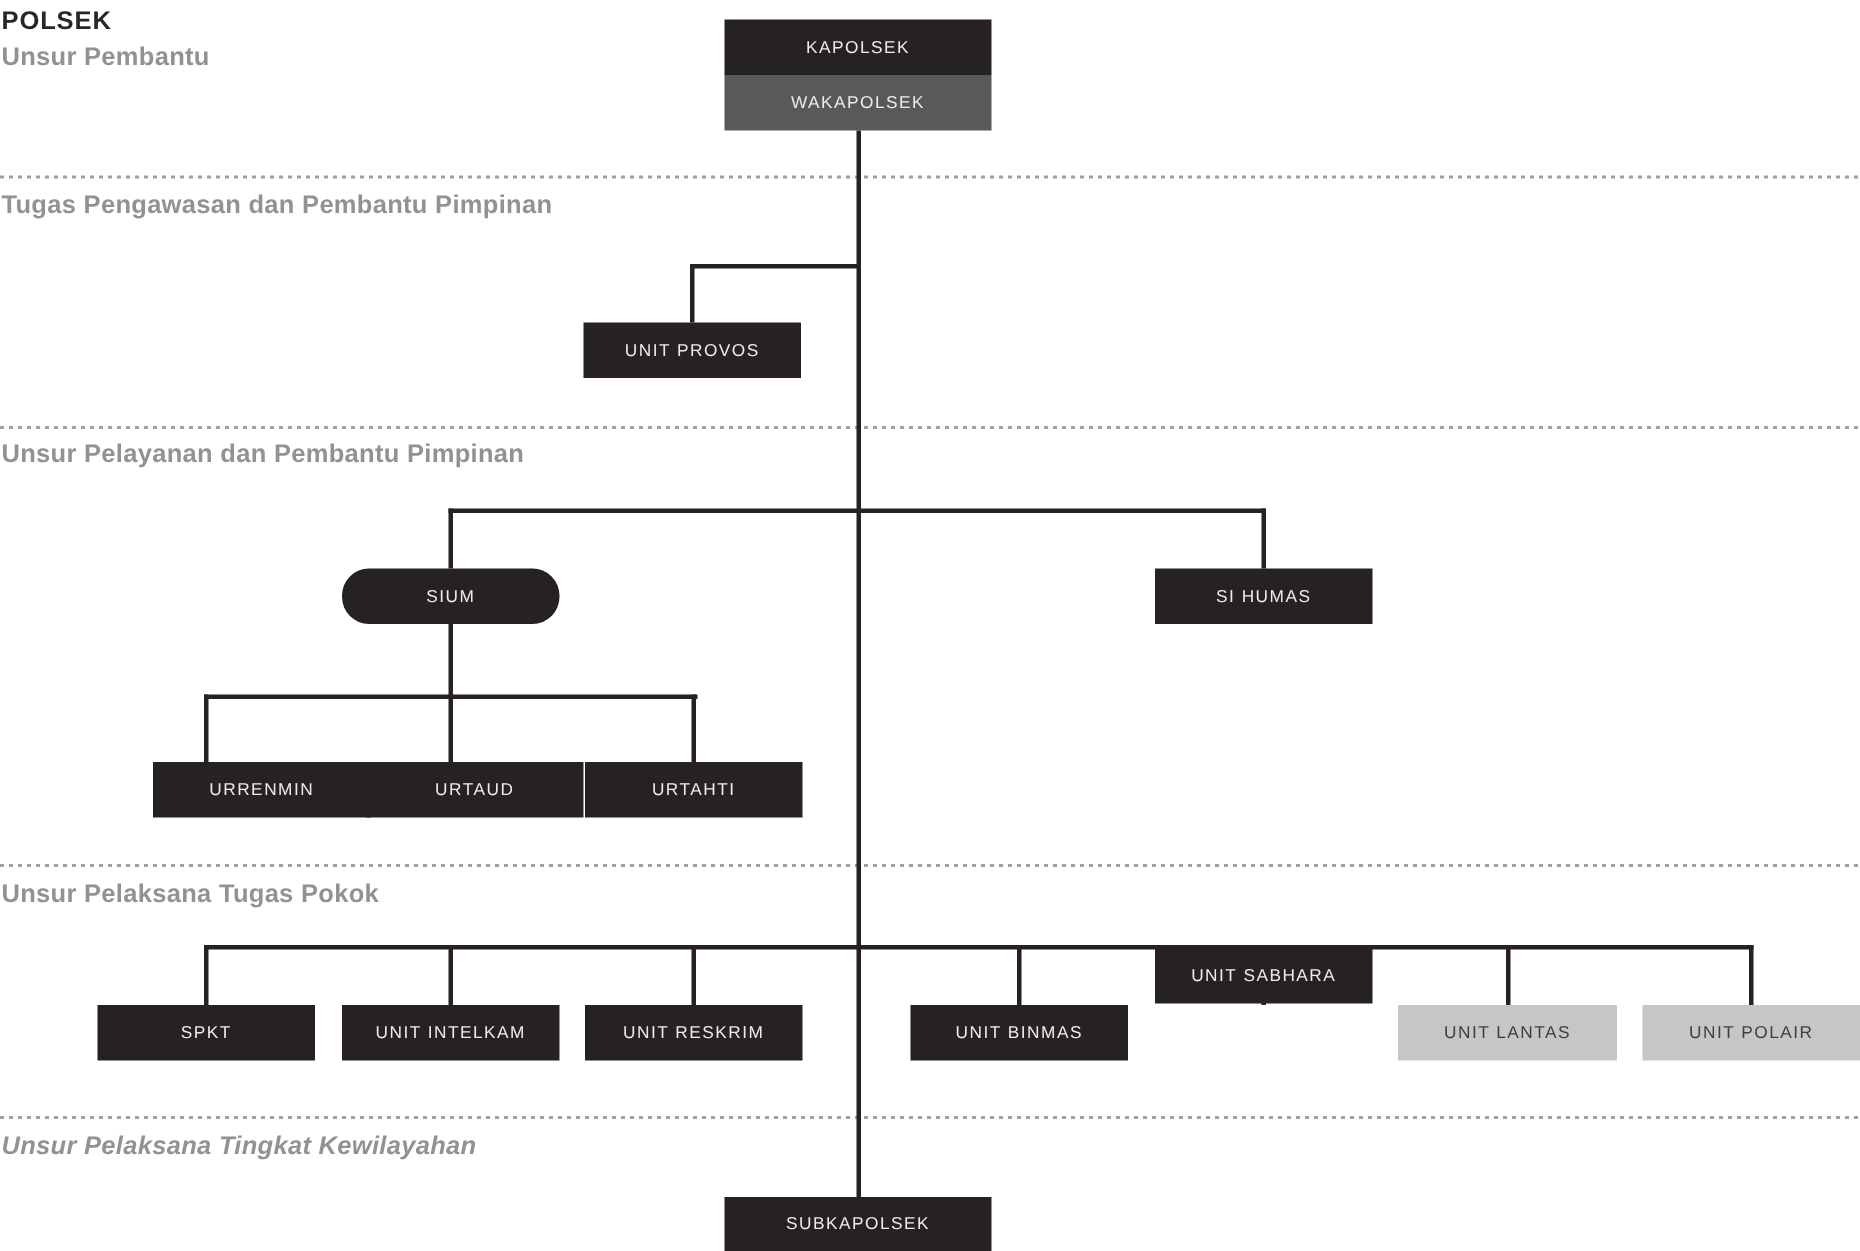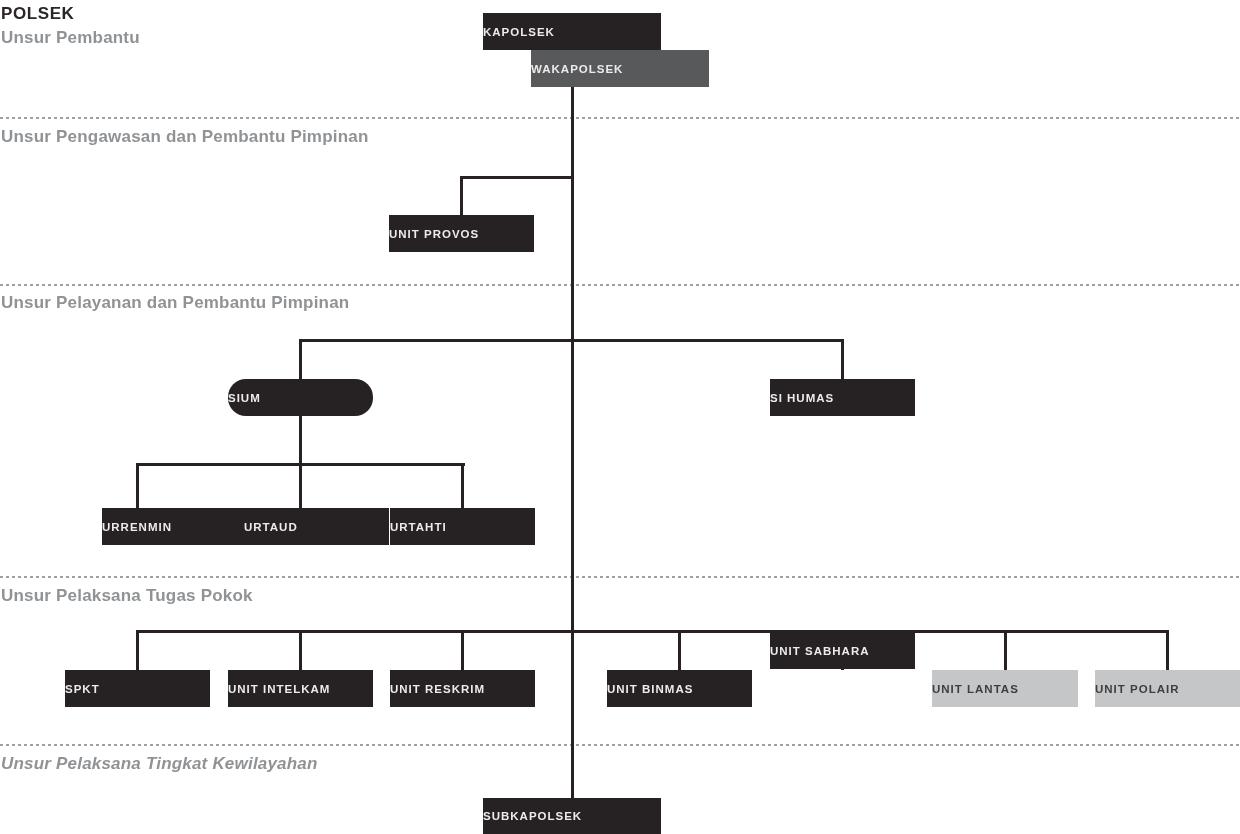--- a/index.html
+++ b/index.html
@@ -49,38 +49,39 @@
   }
   .line {
     position: absolute;
     background: var(--line-color, #272122);
   }
   .node {
     position: absolute;
     box-sizing: border-box;
     display: flex;
     align-items: center;
+    justify-content: center;
     font-size: 11.5px;
-    font-weight: 700;
+    font-weight: 400;
     letter-spacing: 1px;
     white-space: nowrap;
   }
   .node.dark  { background: var(--box-dark, #262122);  color: var(--box-text-light, #edebeb); }
   .node.gray  { background: var(--box-gray, #58595b);  color: var(--box-text-light, #edebeb); }
   .node.light { background: var(--box-light, #c5c6c7); color: var(--box-text-dark, #3d3e40); }
 </style>
 </head>
 <body>
 
 <div id="stage">
   <div class="page-title">POLSEK</div>
   <div id="layers">
       <div class="section-label" style="left: 1px; top: 29px;">Unsur Pembantu</div>
       <div class="divider" style="top: 117px;"></div>
-      <div class="section-label" style="left: 1px; top: 128px;">Unsur Pengawasan dan Pembantu Pimpinan</div>
+      <div class="section-label" style="left: 1px; top: 128px;">Tugas Pengawasan dan Pembantu Pimpinan</div>
       <div class="divider" style="top: 284px;"></div>
       <div class="section-label" style="left: 1px; top: 294px;">Unsur Pelayanan dan Pembantu Pimpinan</div>
       <div class="divider" style="top: 576px;"></div>
       <div class="section-label" style="left: 1px; top: 587px;">Unsur Pelaksana Tugas Pokok</div>
       <div class="divider" style="top: 744px;"></div>
       <div class="section-label" style="left: 1px; top: 755px; font-style: italic;">Unsur Pelaksana Tingkat Kewilayahan</div>
       <div class="line" style="left: 571px; top: 87px; width: 3px; height: 711px;"></div>
       <div class="line" style="left: 461px; top: 176px; width: 112px; height: 3px;"></div>
       <div class="line" style="left: 460px; top: 176px; width: 3px; height: 39px;"></div>
       <div class="line" style="left: 299px; top: 339px; width: 545px; height: 3px;"></div>
@@ -95,21 +96,21 @@
       <div class="line" style="left: 136px; top: 630px; width: 3px; height: 40px;"></div>
       <div class="line" style="left: 299px; top: 630px; width: 3px; height: 40px;"></div>
       <div class="line" style="left: 461px; top: 630px; width: 3px; height: 40px;"></div>
       <div class="line" style="left: 678px; top: 630px; width: 3px; height: 40px;"></div>
       <div class="line" style="left: 841px; top: 630px; width: 3px; height: 40px;"></div>
       <div class="line" style="left: 1004px; top: 630px; width: 3px; height: 40px;"></div>
       <div class="line" style="left: 1166px; top: 630px; width: 3px; height: 40px;"></div>
       <div class="node dark" style="left: 483px; top: 13px; width: 178px; height: 37px;">
         <span>KAPOLSEK</span>
       </div>
-      <div class="node gray" style="left: 483px; top: 50px; width: 178px; height: 37px; margin-left: 48px;">
+      <div class="node gray" style="left: 483px; top: 50px; width: 178px; height: 37px;">
         <span>WAKAPOLSEK</span>
       </div>
       <div class="node dark" style="left: 389px; top: 215px; width: 145px; height: 37px;">
         <span>UNIT PROVOS</span>
       </div>
       <div class="node dark" style="left: 228px; top: 379px; width: 145px; height: 37px; border-radius: 18px;">
         <span>SIUM</span>
       </div>
       <div class="node dark" style="left: 770px; top: 379px; width: 145px; height: 37px;">
         <span>SI HUMAS</span>

